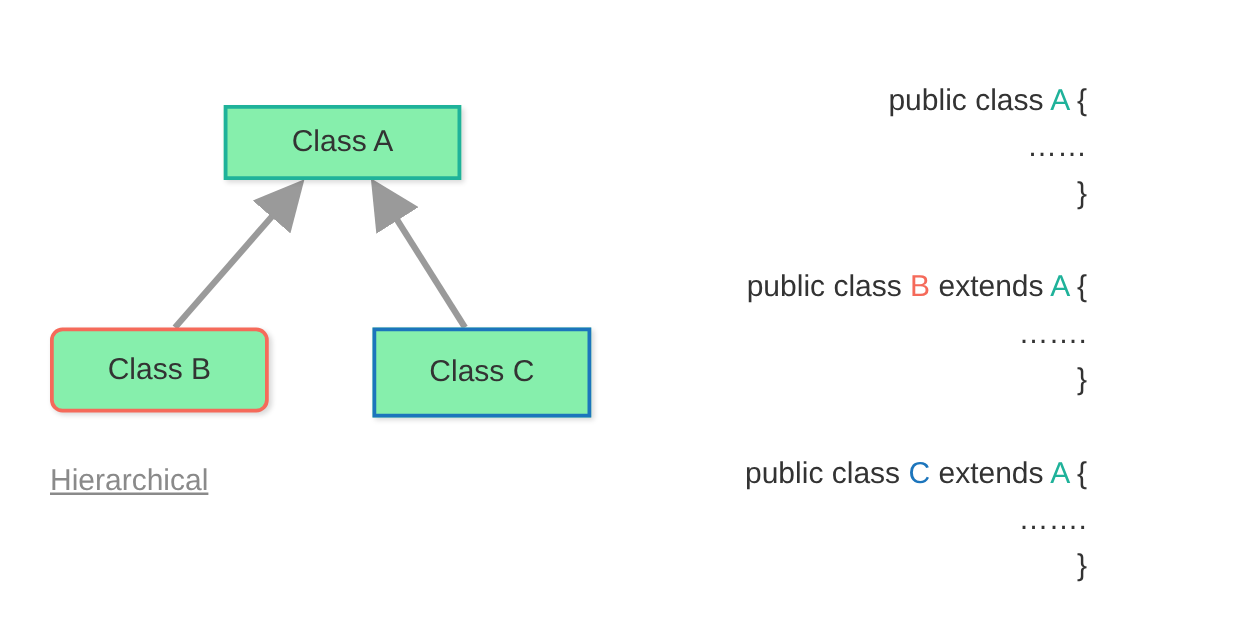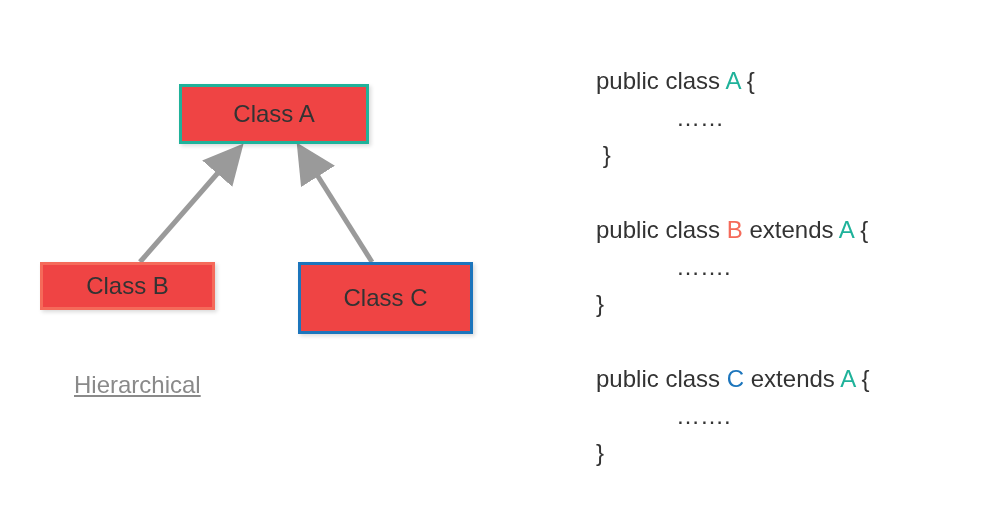--- a/index.html
+++ b/index.html
@@ -11,21 +11,21 @@
     font-family: "Helvetica Neue", Helvetica, Arial, sans-serif;
     color: #333;
   }
   .canvas {
     position: relative;
     width: 1006px;
     height: 506px;
   }
   .box {
     position: absolute;
-    background: #ef4444;
+    background: #86efac;
     border: 3px solid;
     box-shadow: 2px 2px 4px rgba(0,0,0,0.15);
     display: flex;
     align-items: center;
     justify-content: center;
     font-size: 24px;
     color: #333;
     box-sizing: border-box;
   }
   .box-a { border-color: #1fb29a; }
@@ -44,21 +44,21 @@
     font-size: 24px;
     text-decoration: underline;
     line-height: 1.25;
   }
   .code {
     position: absolute;
     font-size: 24px;
     line-height: 1.55;
     color: #333;
   }
-  .code .line { white-space: pre; }
+  .code .line { white-space: pre; text-align: right; }
   .kw-public { color: #333; }
   .kw-class  { color: #333; }
   .cls-a { color: #1fb29a; }
   .cls-b { color: #f56a5a; }
   .cls-c { color: #1c75bc; }
 </style>
 </head>
 <body>
 
 <div class="canvas">
@@ -70,29 +70,29 @@
       </marker>
     </defs>
     <line x1="140" y1="262" x2="237" y2="151" stroke="#9a9a9a" stroke-width="5" marker-end="url(#arrowhead)"></line>
     <line x1="372" y1="262" x2="302" y2="151" stroke="#9a9a9a" stroke-width="5" marker-end="url(#arrowhead)"></line>
   </svg>
 
   <div class="box box-a" style="left:179px; top:84px; width:190px; height:60px;">
     <span>Class A</span>
   </div>
 
-  <div class="box box-b" style="left:40px; top:262px; width:175px; height:48px;">
+  <div class="box box-b" style="left:40px; top:262px; width:175px; height:68px;border-radius:10px;">
     <span>Class B</span>
   </div>
 
   <div class="box box-c" style="left:298px; top:262px; width:175px; height:72px;">
     <span>Class C</span>
   </div>
 
-  <div class="caption" style="left:40px; top:370px;margin-left:34px;">
+  <div class="caption" style="left:40px; top:370px;">
     <div>Hierarchical</div>
   </div>
 
   <div class="code" style="left:596px; top:62px;">
 
     <div class="line"><span class="kw-public">public</span> <span class="kw-class">class</span> <span class="cls-a">A</span> <span>{</span></div>
     <div class="line">            <span>……</span></div>
     <div class="line"> <span>}</span></div>
 
     <div class="line">&nbsp;</div>

